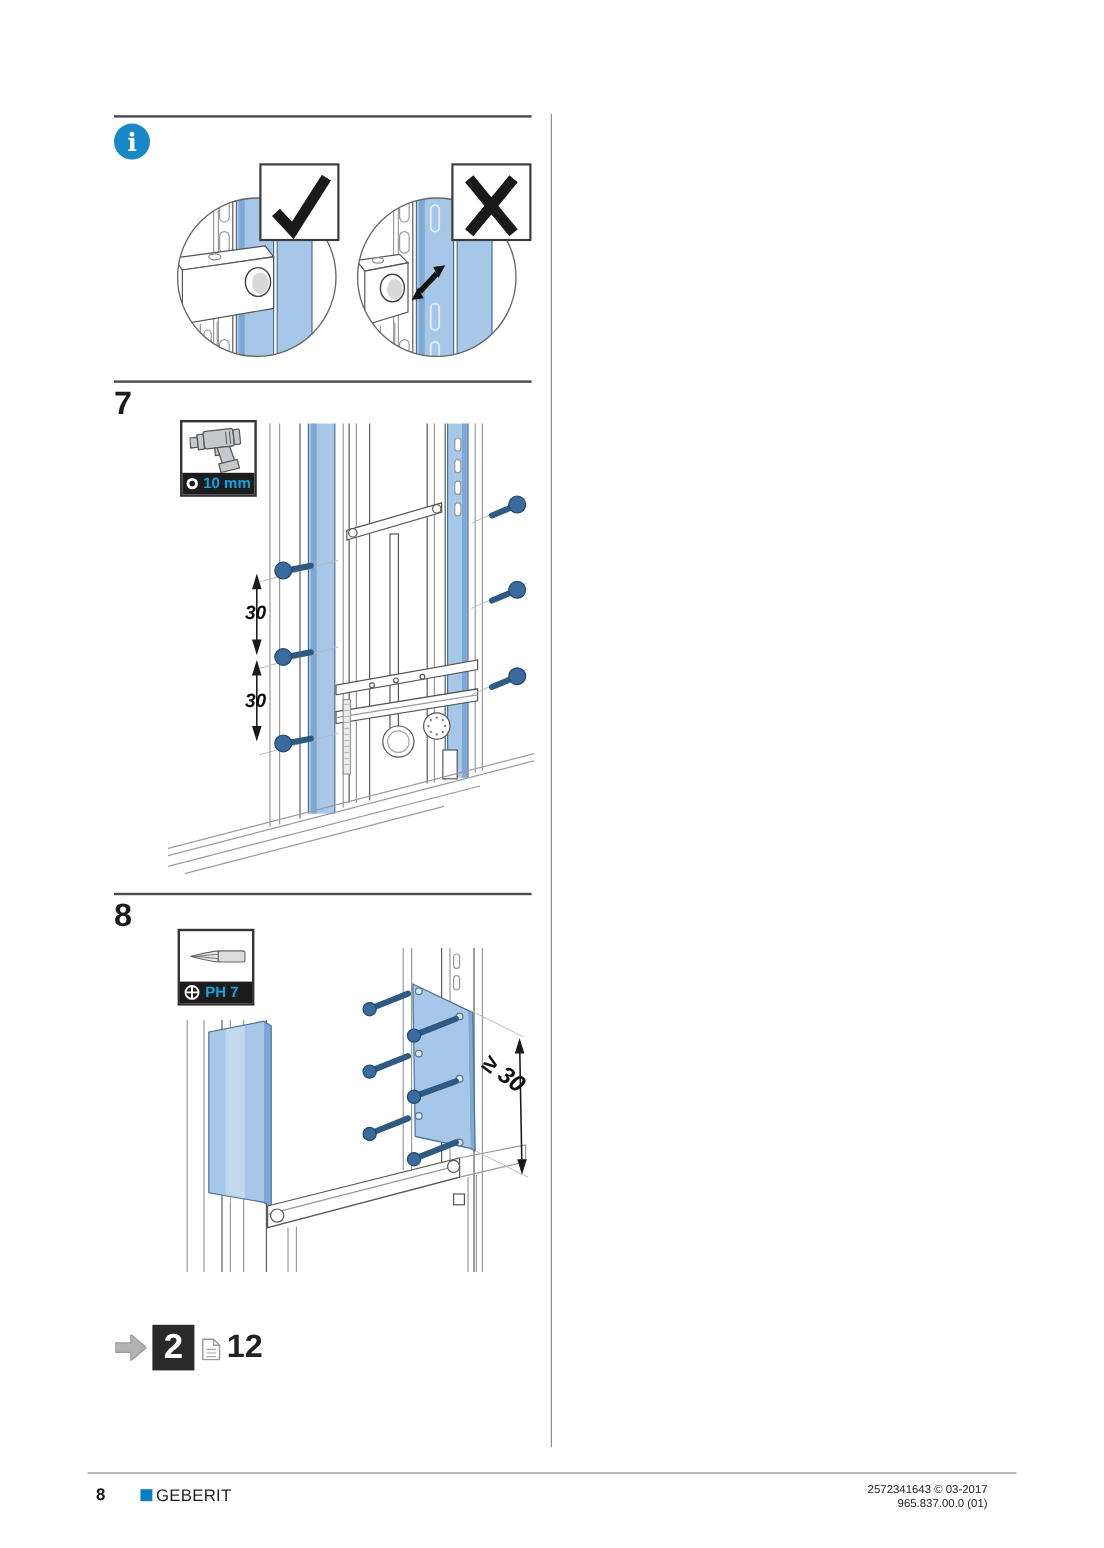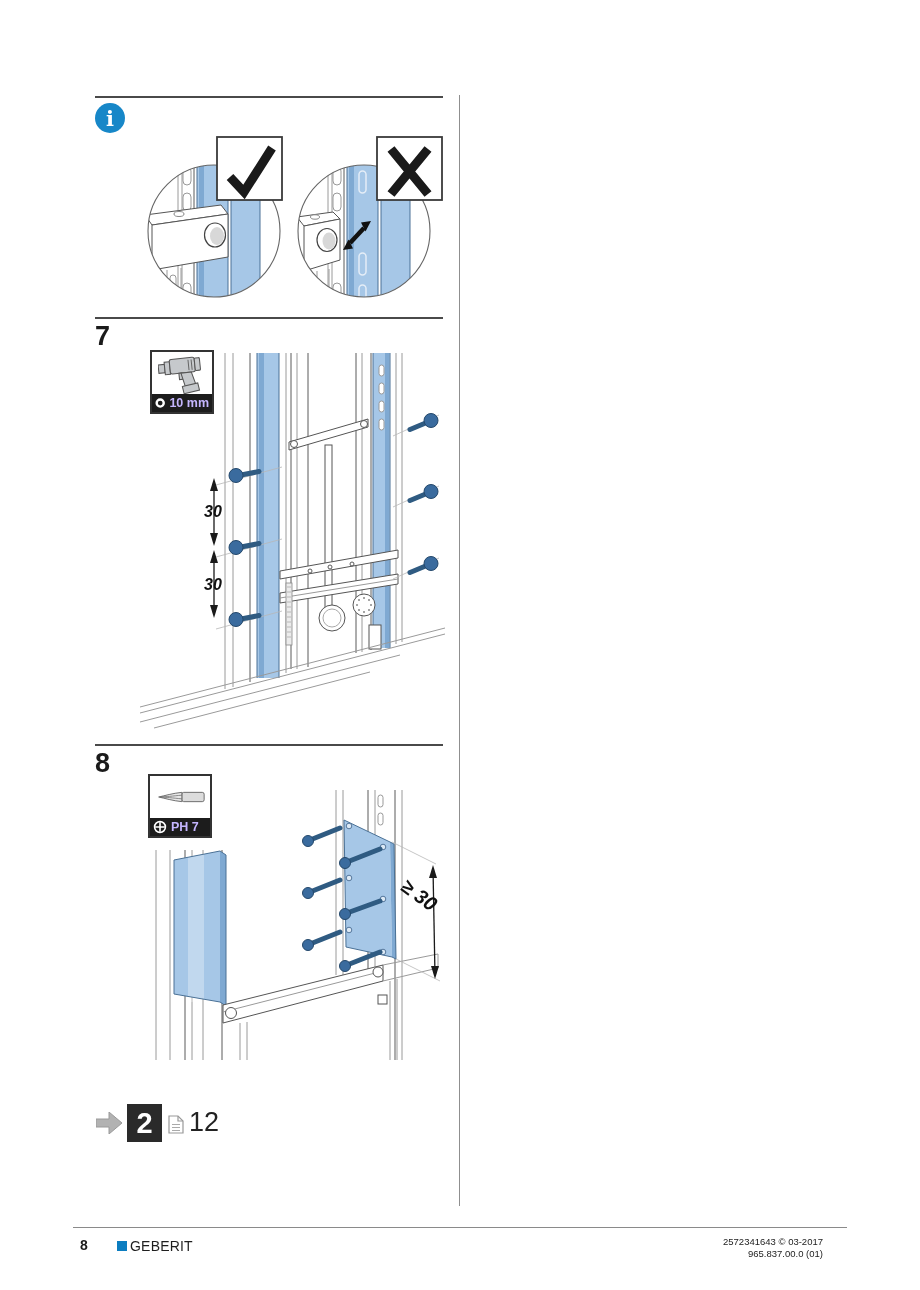--- a/index.html
+++ b/index.html
@@ -21,37 +21,37 @@
     font-family:"DejaVu Serif",serif;font-weight:bold;font-size:21px;line-height:1}
   .info-art{position:absolute;left:95px;top:105px}
 
   .step-no{position:absolute;left:95px;font-size:27px;font-weight:700;line-height:1}
   .no7{top:323px}.no8{top:750px}
 
   .toolbox{position:absolute;width:64px;height:64px;border:2px solid #333;background:#fff;
     display:flex;flex-direction:column}
   .tb7{left:150px;top:350px}.tb8{left:148px;top:774px}
   .tool-art{flex:1;display:flex;align-items:center;justify-content:center}
-  .tool-bar{height:18px;background:#1c1c1c;color:#c4b5fd;display:flex;align-items:center;gap:4px;
+  .tool-bar{height:18px;background:#1c1c1c;color:#0ea5e9;display:flex;align-items:center;gap:4px;
     padding:0 3px;font-size:12.5px;font-weight:700;white-space:nowrap}
   .art{position:absolute}
   .art7{left:140px;top:345px}
   .art8{left:140px;top:765px}
 
   .dim{position:absolute;font-style:italic;font-weight:600;font-size:16px;color:#111;
     width:34px;text-align:center}
   .dim7a{left:196px;top:503px}
   .dim7b{left:196px;top:576px}
   .dim8{left:392px;top:884px;width:54px;font-size:20px;transform:rotate(36deg)}
 
   .nav-arrow{position:absolute;left:96px;top:1112px}
   .nav-box{position:absolute;left:127px;top:1104px;width:35px;height:38px;background:#2a2a2a;
     color:#fff;display:flex;align-items:center;justify-content:center;font-size:29px;font-weight:700}
   .nav-doc{position:absolute;left:168px;top:1115px}
-  .nav-page{position:absolute;left:189px;top:1107px;font-size:27px;font-weight:400;color:#222}
+  .nav-page{position:absolute;left:189px;top:1107px;font-size:27px;font-weight:700;color:#222}
 
   .footer-rule{position:absolute;left:73px;top:1227px;width:774px;height:1px;background:#8a8a8a}
   .page-num{position:absolute;left:80px;top:1237px;font-size:14px;font-weight:700}
   .brand{position:absolute;left:117px;top:1238px;display:flex;align-items:center;gap:3px;
     font-size:14px;font-weight:400;letter-spacing:.2px;color:#1f1f1f}
   .brand-sq{display:inline-block;width:10px;height:10px;background:var(--brand-blue)}
   .doc-ids{position:absolute;right:97px;top:1236px;text-align:right;font-size:9.5px;
     line-height:11.5px;color:#222}
 
   

